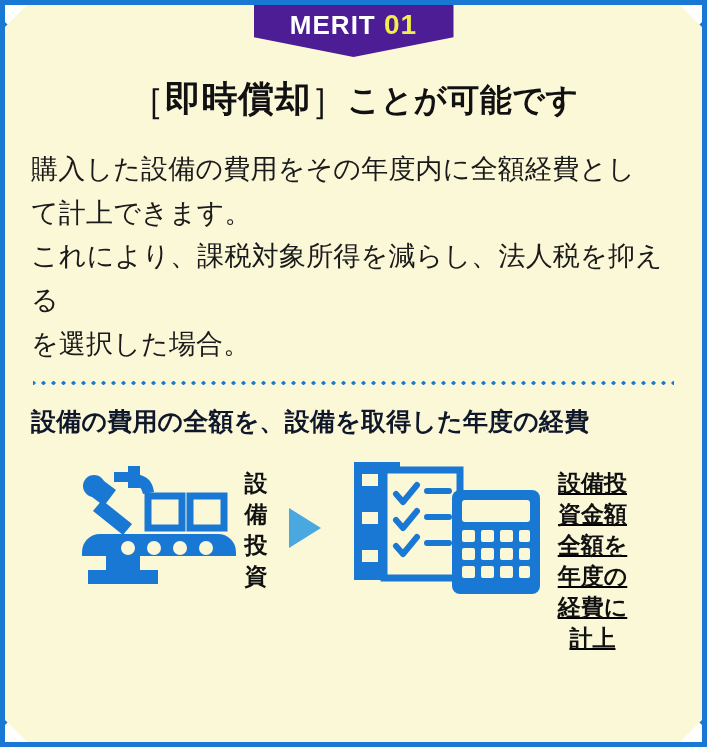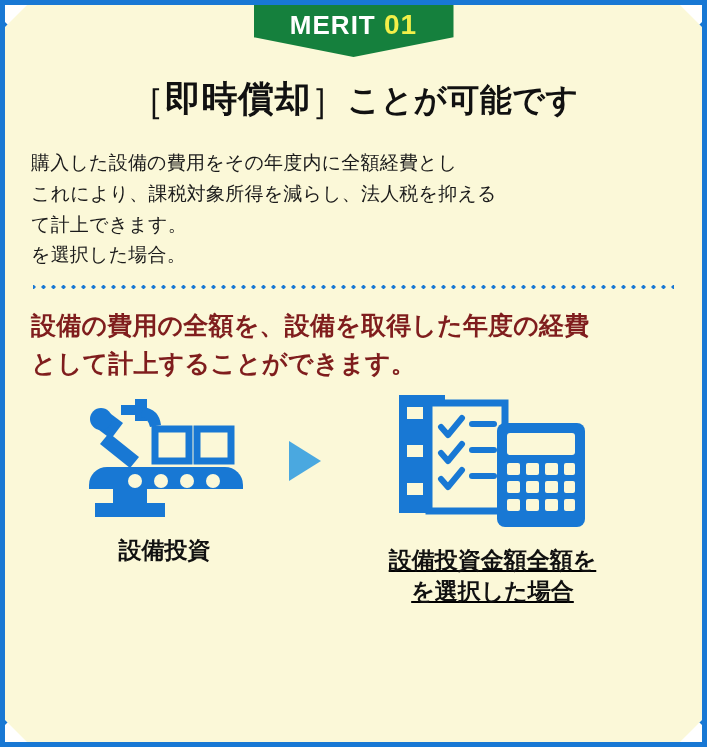--- a/index.html
+++ b/index.html
@@ -34,21 +34,21 @@
     position: absolute;
     top: 0;
     left: 50%;
     transform: translateX(-50%);
     width: 200px;
     height: 52px;
   }
   .ribbon {
     width: 100%;
     height: 100%;
-    background: #15803d;
+    background: #4c1d95;
     clip-path: polygon(0 0, 100% 0, 100% 62%, 50% 100%, 0 62%);
     display: flex;
     align-items: flex-start;
     justify-content: center;
     padding-top: 6px;
   }
   .ribbon-text {
     color: #ffffff;
     font-size: 26px;
     font-weight: bold;
@@ -77,58 +77,57 @@
   .headline .br {
     font-size: 36px;
     font-weight: normal;
     vertical-align: -2px;
   }
   .headline .big {
     font-size: 36px;
   }
 
   .body-text {
-    font-size: 19px;
+    font-size: 27px;
     line-height: 1.62;
     color: #1a1a1a;
     letter-spacing: 0.2px;
     margin-bottom: 14px;
   }
   .body-text p { margin: 0; }
 
   .divider {
     height: 4px;
     margin: 10px 2px 18px 2px;
     background-image: radial-gradient(circle, #1878d4 1.6px, rgba(0,0,0,0) 1.9px);
     background-size: 10px 4px;
     background-repeat: repeat-x;
     background-position: center;
   }
 
   .sub-text {
     font-size: 25px;
     font-weight: bold;
     line-height: 1.5;
-    color: #7f1d1d;
+    color: #0f172a;
     letter-spacing: 0.2px;
-    margin-bottom: 7px;
+    margin-bottom: 16px;
   }
   .sub-text p { margin: 0; }
 
   .figure {
     display: flex;
     align-items: flex-start;
     justify-content: center;
     gap: 18px;
     margin-top: 6px;
   }
   .fig-col {
     display: flex;
-    flex-direction: column;
-    align-items: center;
+    flex-direction: row;
   }
   .fig-col.left { width: 190px; }
   .fig-col.right { width: 290px; text-decoration: underline; }
   .fig-arrow {
     width: 52px;
     display: flex;
     align-items: center;
     justify-content: center;
     padding-top: 48px;
   }
@@ -159,30 +158,29 @@
   </div>
 
   <div class="content">
 
     <div class="headline">
       <span class="br">［</span><span class="big">即時償却</span><span class="br">］</span><span>ことが可能です</span>
     </div>
 
     <div class="body-text">
       <p>購入した設備の費用をその年度内に全額経費とし</p>
+      <p>て計上できます。</p>
       <p>これにより、課税対象所得を減らし、法人税を抑える</p>
-      <p>て計上できます。</p>
       <p>を選択した場合。</p>
     </div>
 
     <div class="divider"></div>
 
     <div class="sub-text">
       <p>設備の費用の全額を、設備を取得した年度の経費</p>
-      <p>として計上することができます。</p>
     </div>
 
     <div class="figure">
 
       <div class="fig-col left">
         <span>
           <svg width="175" height="130" viewBox="0 0 175 130" xmlns="http://www.w3.org/2000/svg">
             <g fill="#1878d4">
 
               <path d="M18 38 L30 22 L46 34 L34 50 Z"></path>
@@ -250,19 +248,19 @@
                 <rect x="114" y="110" width="13" height="12" rx="2"></rect>
                 <rect x="133" y="110" width="13" height="12" rx="2"></rect>
                 <rect x="152" y="110" width="13" height="12" rx="2"></rect>
                 <rect x="171" y="110" width="11" height="12" rx="2"></rect>
               </g>
             </g>
           </svg>
         </span>
         <div class="fig-caption">
           <div>設備投資金額全額を</div>
-          <div>を選択した場合</div>
+          <div>年度の経費に計上</div>
         </div>
       </div>
 
     </div>
   </div>
 </div>
 
 </body></html>

